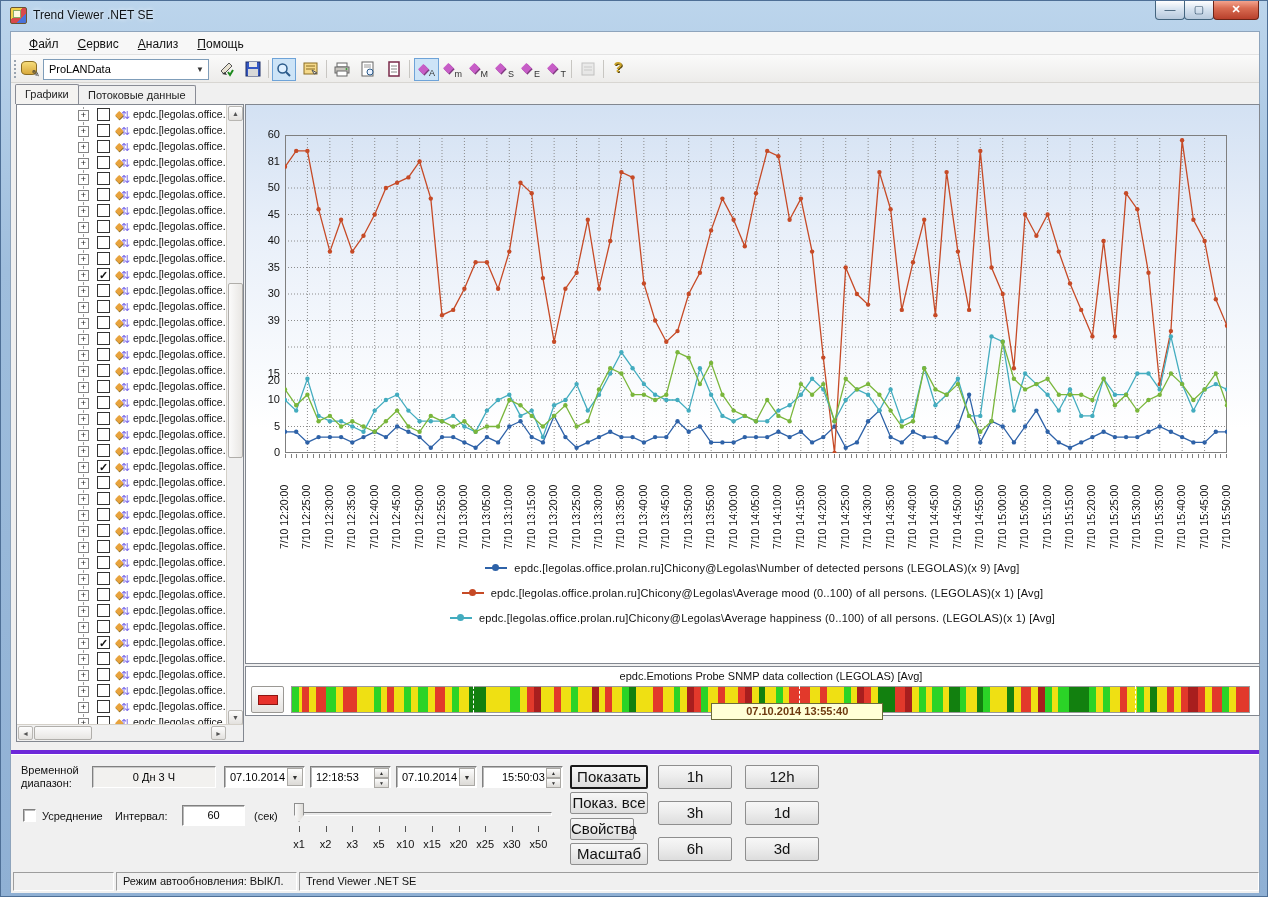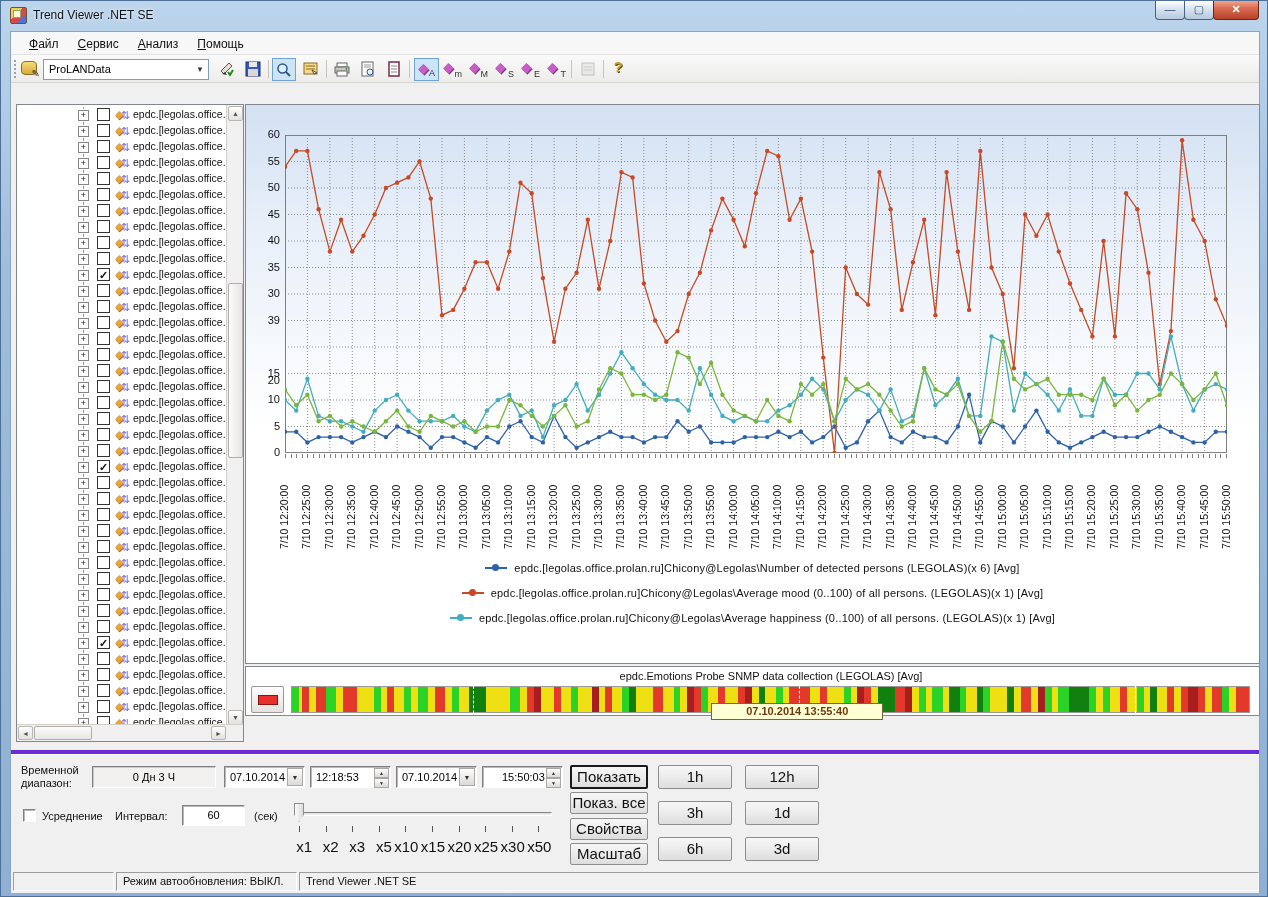--- a/index.html
+++ b/index.html
@@ -85,21 +85,21 @@
   .dtfield { position:absolute; top:12px; height:22px; background:#fff; border:1px solid; border-color:#808080 #FFF #FFF #808080; box-shadow:inset 1px 1px 0 #b9b9b9; line-height:20px; padding-left:5px; }
   .dtfield .drop { position:absolute; right:1px; top:1px; width:16px; height:18px; background:linear-gradient(#FDFDFD,#DCDAD6); border:1px solid #aaa8a4; font-size:7px; text-align:center; line-height:17px; color:#333; }
   .spin { position:absolute; right:1px; top:1px; width:15px; height:18px; display:flex; flex-direction:column; }
   .spin div { flex:1; background:linear-gradient(#FDFDFD,#DCDAD6); border:1px solid #aaa8a4; font-size:5px; text-align:center; line-height:8px; color:#333; }
   .btn { position:absolute; background:linear-gradient(#F7F7F7,#EDEDED 45%,#DDDDDD); border:1px solid #8E8E8E; border-radius:2px; font-size:15px; color:#111; text-align:center; }
   .btn.default { border:2px solid #1a1a1a; }
   .chkbox { position:absolute; left:12px; top:55px; width:13px; height:13px; background:#fff; border:1px solid; border-color:#808080 #FFF #FFF #808080; box-shadow:inset 1px 1px 0 #b9b9b9; }
   .slider-groove { position:absolute; left:285px; top:58px; width:256px; height:4px; border:1px solid; border-color:#808080 #FFF #FFF #808080; background:#E8E8E8; }
   .slider-thumb { position:absolute; left:283px; top:49px; width:10px; height:19px; background:linear-gradient(90deg,#FBFBFB,#DDDBD7); border:1px solid #8E8E8E; clip-path:polygon(0 0,100% 0,100% 62%,50% 100%,0 62%); }
   .stick { position:absolute; top:72px; width:1px; height:6px; background:#555; }
-  .slab { position:absolute; top:84px; width:26px; text-align:right; font-size:15px; color:#111; }
+  .slab { position:absolute; top:84px; width:26px; text-align:center; font-size:11px; color:#111; }
   
   .statusbar { position:absolute; left:0; top:838px; width:100%; height:23px; background:#F0F0F0; }
   .spanel { position:absolute; top:2px; height:19px; border:1px solid; border-color:#9D9D9D #FFF #FFF #9D9D9D; line-height:17px; padding-left:6px; font-size:11px; color:#111; }
 </style>
 </head>
 <body>
 
 <div class="win">
   <div class="titlebar">
     <div class="app-icon"></div>
@@ -193,20 +193,24 @@
       <div class="tsep" style="left:560px"></div>
       <div class="tbtn disabled" style="left:565px"><svg width="16" height="16">
             <rect x="2" y="2" width="12" height="12" fill="#ddd" stroke="#888"></rect>
             <line x1="4" y1="6" x2="12" y2="6" stroke="#999"></line>
             <line x1="4" y1="9" x2="12" y2="9" stroke="#999"></line>
           </svg></div>
       <div class="tsep" style="left:592px"></div>
       <div class="helpbtn" style="left:596px">?</div>
     </div>
 
+    <div class="tabstrip">
+      <div class="tab active" style="left:4px">Графики</div>
+      <div class="tab" style="left:67px">Потоковые данные</div>
+    </div>
 
     <div class="treepanel">
       <div class="tree-rows" id="tree-rows">
           <div class="trow">
             <span class="tconn"></span>
             <span class="texp">+</span>
             <span class="tchk"></span>
             <span class="ticon">
               <span class="d1">◆</span>
               <span class="d2">⇅</span>
@@ -612,21 +616,21 @@
           <span class="ylab" style="left: 6px; top: 314.5px;">5</span>
           <span class="ylab" style="left: 6px; top: 288px;">10</span>
           <span class="ylab" style="left: 6px; top: 261.5px;">15</span>
           <span class="ylab" style="left: 6px; top: 235px; margin-top: 34px;">20</span>
           <span class="ylab" style="left: 6px; top: 208.5px;">39</span>
           <span class="ylab" style="left: 6px; top: 182px;">30</span>
           <span class="ylab" style="left: 6px; top: 155.5px;">35</span>
           <span class="ylab" style="left: 6px; top: 129px;">40</span>
           <span class="ylab" style="left: 6px; top: 102.5px;">45</span>
           <span class="ylab" style="left: 6px; top: 76px;">50</span>
-          <span class="ylab" style="left: 6px; top: 49.5px;">55</span>
+          <span class="ylab" style="left: 6px; top: 49.5px;">81</span>
           <span class="ylab" style="left: 6px; top: 23px;">60</span>
         </div>
       <div class="plot" id="plot"><svg width="942" height="318" xmlns="http://www.w3.org/2000/svg">
             <line x1="0" y1="318" x2="942" y2="318" stroke="#8C8C8C" stroke-width="1" stroke-dasharray="1,2"></line>
             <line x1="0" y1="291.5" x2="942" y2="291.5" stroke="#8C8C8C" stroke-width="1" stroke-dasharray="1,2"></line>
             <line x1="0" y1="265" x2="942" y2="265" stroke="#8C8C8C" stroke-width="1" stroke-dasharray="1,2"></line>
             <line x1="0" y1="238.5" x2="942" y2="238.5" stroke="#8C8C8C" stroke-width="1" stroke-dasharray="1,2"></line>
             <line x1="0" y1="212" x2="942" y2="212" stroke="#8C8C8C" stroke-width="1" stroke-dasharray="1,2"></line>
             <line x1="0" y1="185.5" x2="942" y2="185.5" stroke="#8C8C8C" stroke-width="1" stroke-dasharray="1,2"></line>
             <line x1="0" y1="159" x2="942" y2="159" stroke="#8C8C8C" stroke-width="1" stroke-dasharray="1,2"></line>
@@ -1070,21 +1074,21 @@
           <span class="xlab" style="left: 929.143px;">7/10 15:40:00</span>
           <span class="xlab" style="left: 951.571px;">7/10 15:45:00</span>
           <span class="xlab" style="left: 974px;">7/10 15:50:00</span>
         </div>
       <div class="legend" id="legend">
           <div class="lrow">
             <span class="lmark">
               <span class="ln" style="background:#2E62A8"></span>
               <span class="dt" style="background:#2E62A8"></span>
             </span>
-            <span class="ltext">epdc.[legolas.office.prolan.ru]Chicony@Legolas\Number of detected persons (LEGOLAS)(x 6) [Avg]</span>
+            <span class="ltext">epdc.[legolas.office.prolan.ru]Chicony@Legolas\Number of detected persons (LEGOLAS)(x 9) [Avg]</span>
           </div>
           <div class="lrow">
             <span class="lmark">
               <span class="ln" style="background:#C64A26"></span>
               <span class="dt" style="background:#C64A26"></span>
             </span>
             <span class="ltext">epdc.[legolas.office.prolan.ru]Chicony@Legolas\Average mood (0..100) of all persons. (LEGOLAS)(x 1) [Avg]</span>
           </div>
           <div class="lrow">
             <span class="lmark">
@@ -1228,21 +1232,21 @@
             <div>▼</div>
           </div></div>
       <div class="dtfield" style="left:385px; width:81px;"><span>07.10.2014</span><div class="drop">▼</div></div>
       <div class="dtfield" style="left:471px; width:81px;padding-left:19px;"><span>15:50:03</span><div class="spin">
             <div>▲</div>
             <div>▼</div>
           </div></div>
 
       <div class="btn default" style="left:559px; top:11px; width:78px; height:24px; line-height:20px;">Показать</div>
       <div class="btn" style="left:559px; top:38px; width:78px; height:22px; line-height:20px;">Показ. все</div>
-      <div class="btn" style="left:559px; top:64px; width:78px; height:22px; line-height:20px;">Свойства</div>
+      <div class="btn" style="left:559px; top:64px; width:64px; height:22px; line-height:20px;">Свойства</div>
       <div class="btn" style="left:559px; top:89px; width:78px; height:22px; line-height:20px;">Масштаб</div>
       <div class="btn" style="left:647px; top:11px; width:74px; height:24px; line-height:22px;">1h</div>
       <div class="btn" style="left:734px; top:11px; width:74px; height:24px; line-height:22px;">12h</div>
       <div class="btn" style="left:647px; top:47px; width:74px; height:24px; line-height:22px;">3h</div>
       <div class="btn" style="left:734px; top:47px; width:74px; height:24px; line-height:22px;">1d</div>
       <div class="btn" style="left:647px; top:83px; width:74px; height:24px; line-height:22px;">6h</div>
       <div class="btn" style="left:734px; top:83px; width:74px; height:24px; line-height:22px;">3d</div>
 
       <div class="chkbox"></div>
       <div class="lbl" style="left:31px; top:56px;">Усреднение</div>

